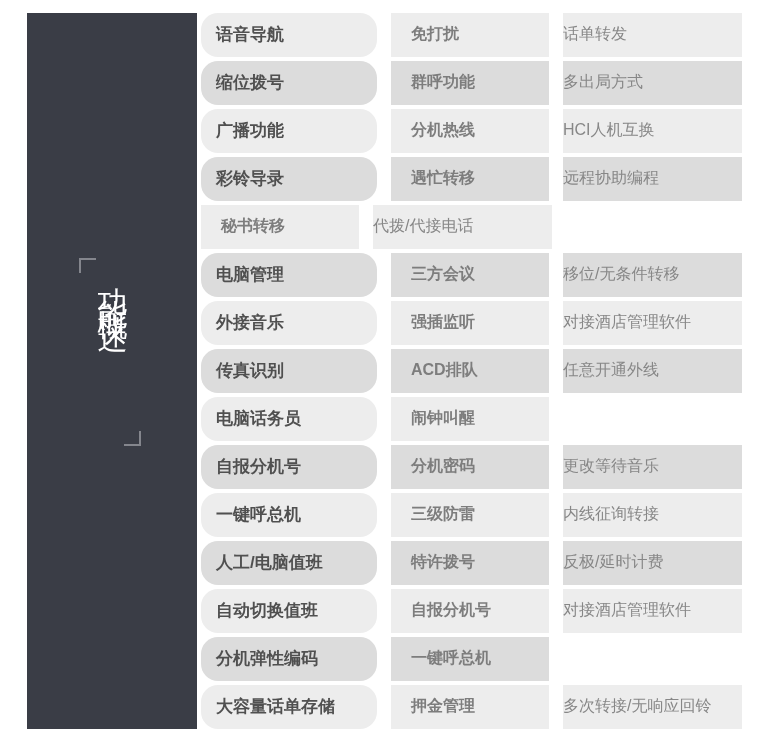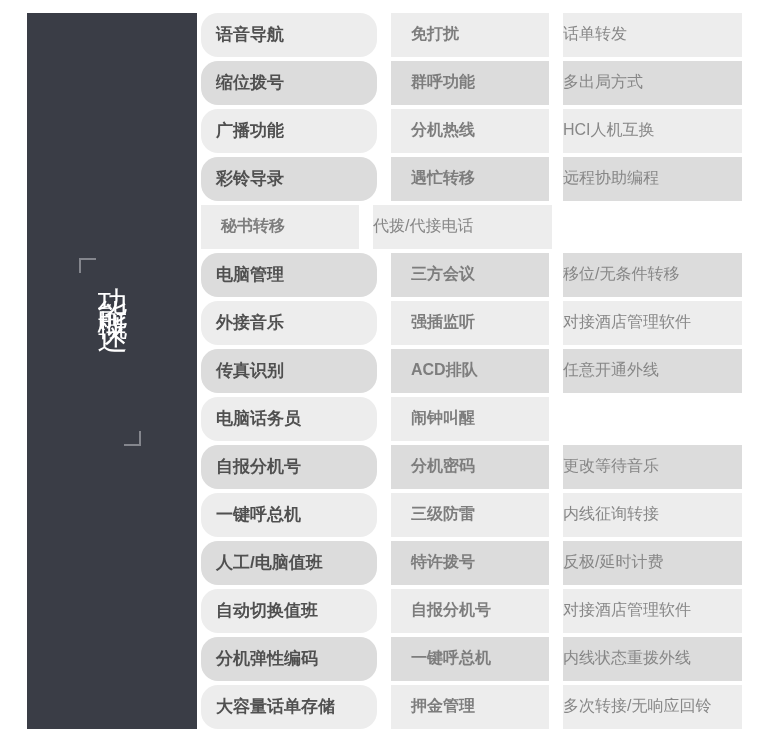--- a/index.html
+++ b/index.html
@@ -172,21 +172,20 @@
         <div class="cell c3">反极/延时计费</div>
       </div>
       <div class="row">
         <div class="cell c1">自动切换值班</div>
         <div class="cell c2">自报分机号</div>
         <div class="cell c3">对接酒店管理软件</div>
       </div>
       <div class="row">
         <div class="cell c1">分机弹性编码</div>
         <div class="cell c2">一键呼总机</div>
-        <div class="cell c3">内线状态重拨外线</div>
       </div>
       <div class="row">
         <div class="cell c1">大容量话单存储</div>
         <div class="cell c2">押金管理</div>
         <div class="cell c3">多次转接/无响应回铃</div>
       </div>
     </div>
 
 </div>
 

